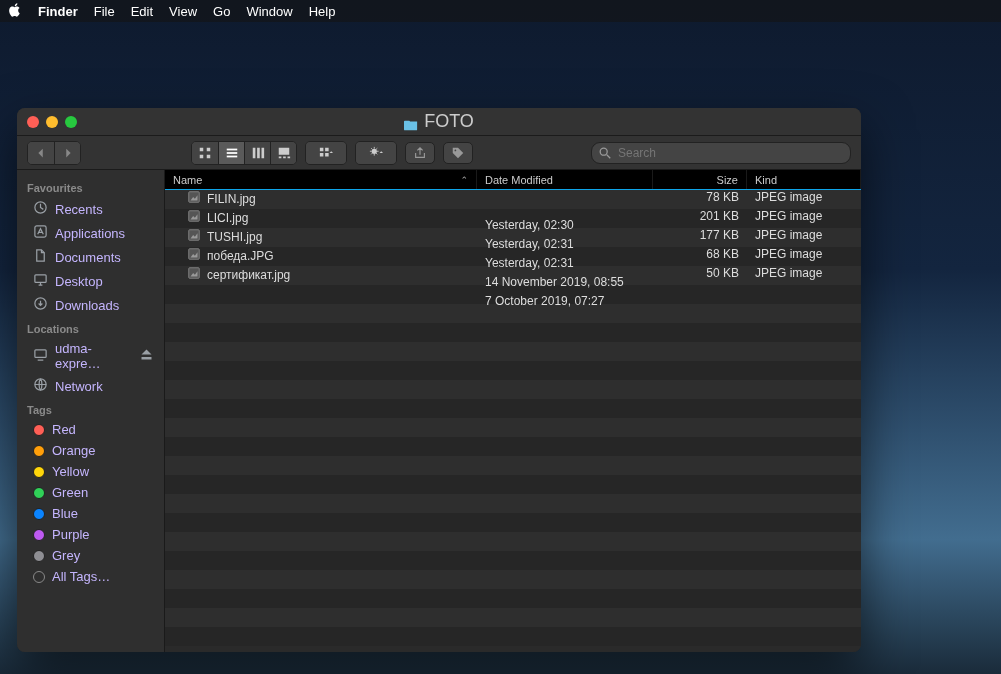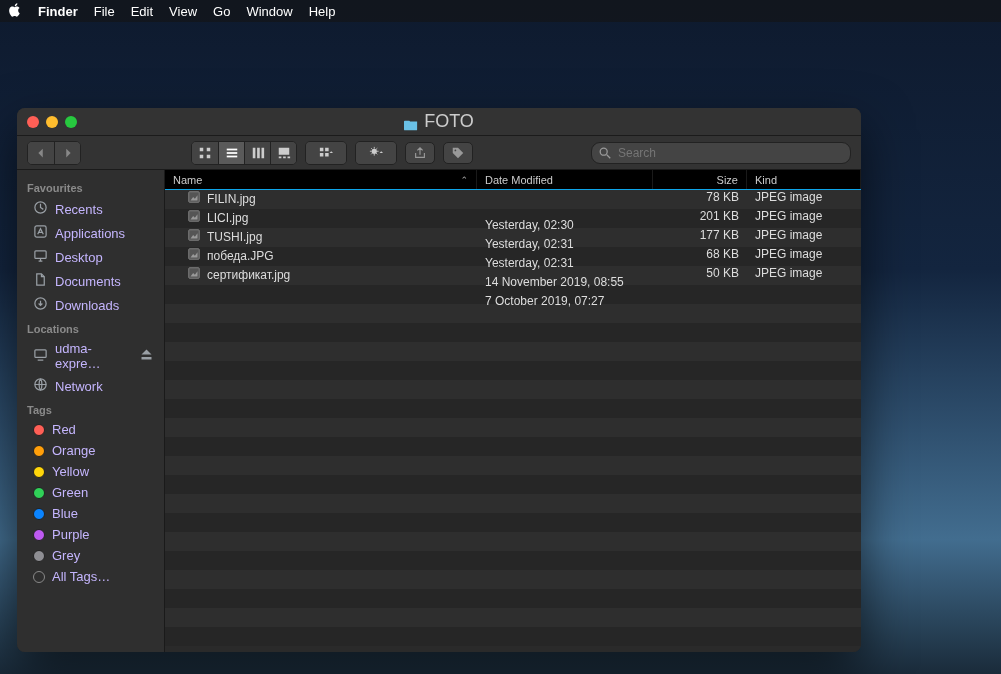--- a/index.html
+++ b/index.html
@@ -202,31 +202,31 @@
           </div>
           <div class="item">
             <span><svg viewBox="0 0 16 16" fill="none" stroke="#9aa0a6" stroke-width="1.3">
                 <rect x="2" y="2" width="12" height="12" rx="2"></rect>
                 <path d="M5 11l3-6 3 6M6 9h4"></path>
               </svg></span>
             <span>Applications</span>
           </div>
           <div class="item">
             <span><svg viewBox="0 0 16 16" fill="none" stroke="#9aa0a6" stroke-width="1.3">
+                <path d="M4 2h5l3 3v9H4z"></path>
+                <path d="M9 2v3h3"></path>
+              </svg></span>
+            <span>Documents</span>
+          </div>
+          <div class="item">
+            <span><svg viewBox="0 0 16 16" fill="none" stroke="#9aa0a6" stroke-width="1.3">
                 <rect x="2" y="3" width="12" height="8" rx="1"></rect>
                 <path d="M6 14h4M8 11v3"></path>
               </svg></span>
             <span>Desktop</span>
-          </div>
-          <div class="item">
-            <span><svg viewBox="0 0 16 16" fill="none" stroke="#9aa0a6" stroke-width="1.3">
-                <path d="M4 2h5l3 3v9H4z"></path>
-                <path d="M9 2v3h3"></path>
-              </svg></span>
-            <span>Documents</span>
           </div>
           <div class="item">
             <span><svg viewBox="0 0 16 16" fill="none" stroke="#9aa0a6" stroke-width="1.3">
                 <circle cx="8" cy="8" r="6"></circle>
                 <path d="M8 5v5M6 8l2 2 2-2"></path>
               </svg></span>
             <span>Downloads</span>
           </div>
         </div>
       <div class="section">Locations</div>

